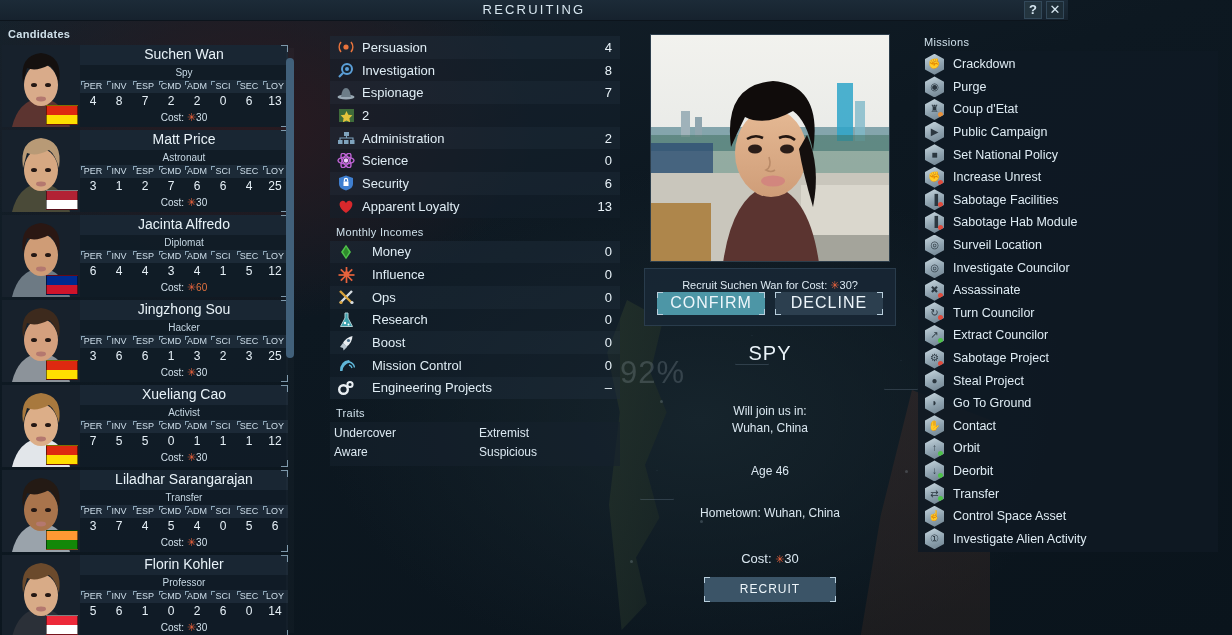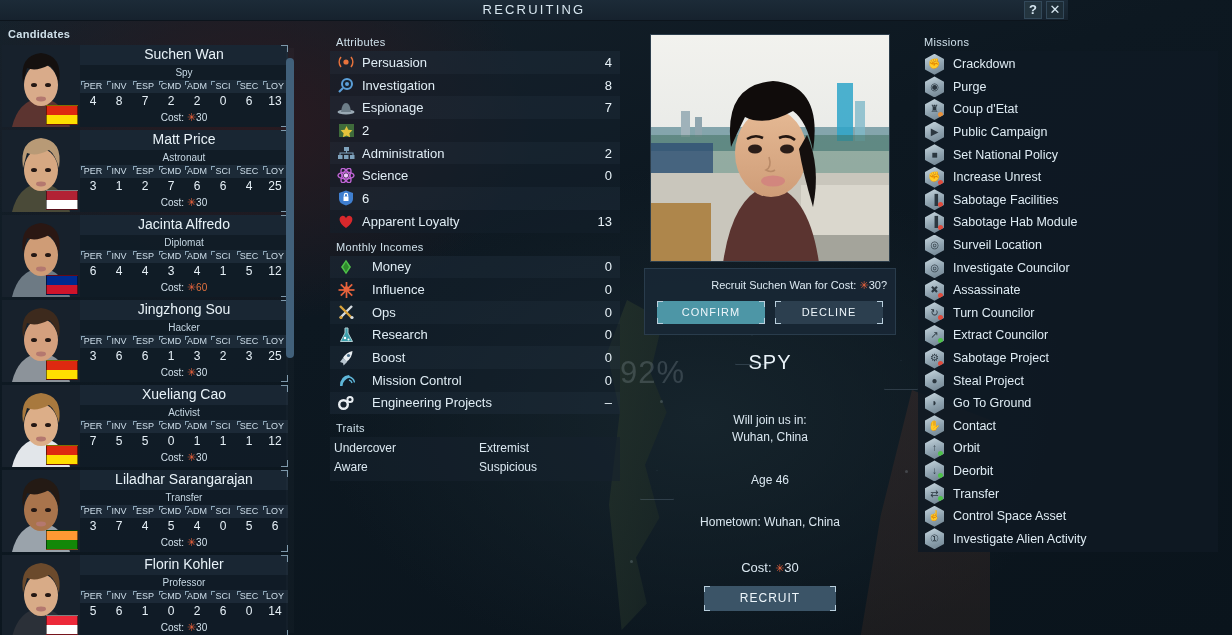--- a/index.html
+++ b/index.html
@@ -165,25 +165,25 @@
   .big-portrait {
     position: relative; width: 240px; height: 228px; margin: 6px auto 0;
     overflow: hidden; border: 1px solid rgba(90,115,135,.4);
   }
   .confirm-box {
     position: relative; width: 252px; margin: 6px auto 0;
     background: rgba(24,38,52,.97);
     border: 1px solid rgba(70,95,115,.4);
     padding: 10px 8px 10px;
   }
-  .confirm-text { text-align: right; font-size: 11px; color: #dce9f2; margin-bottom: 9px; }
+  .confirm-text { text-align: center; font-size: 11px; color: #dce9f2; }
   .confirm-btns { display: flex; gap: 10px; justify-content: center; }
   .btn {
     position: relative; width: 108px; height: 23px; line-height: 22px;
-    text-align: center; font-size: 11px; letter-spacing: 1px; cursor: pointer;
+    text-align: center; font-size: 16px; letter-spacing: 1px; cursor: pointer;
     color: #eef6fb;
   }
   .btn.primary { background: #4d96a6; }
   .btn.secondary { background: #2c3f4f; }
   .btn .brk { position: absolute; width: 6px; height: 6px; }
   .btn .brk.tl { left:0; top:0; border-left:1px solid #b9cfdd; border-top:1px solid #b9cfdd; }
   .btn .brk.tr { right:0; top:0; border-right:1px solid #b9cfdd; border-top:1px solid #b9cfdd; }
   .btn .brk.bl { left:0; bottom:0; border-left:1px solid #b9cfdd; border-bottom:1px solid #b9cfdd; }
   .btn .brk.br { right:0; bottom:0; border-right:1px solid #b9cfdd; border-bottom:1px solid #b9cfdd; }
 
@@ -560,21 +560,20 @@
        </div>
      </div>
         </div>
       </div>
     <div class="scrollbar">
       <div class="thumb"></div>
     </div>
   </div>
 
   <div id="mid">
-    <div class="section-label">Attributes</div>
     <div class="attr-list" id="attr-list">
         <div class="row">
           <span class="ico">
             <svg width="18" height="14">
               <circle cx="9" cy="7" r="2.6" fill="#e8733c"></circle>
               <path d="M4 2 A8 8 0 0 0 4 12" stroke="#e8733c" stroke-width="1.6" fill="none"></path>
               <path d="M14 2 A8 8 0 0 1 14 12" stroke="#e8733c" stroke-width="1.6" fill="none"></path>
             </svg>
           </span>
                  <span class="lbl">Persuasion</span>
@@ -636,20 +635,21 @@
                  <span class="val">0</span>
         </div>
         <div class="row">
           <span class="ico">
             <svg width="16" height="16">
               <path d="M8 0.5 L15 3 v6 q0 4.5 -7 6.5 Q1 13.5 1 9 V3 z" fill="#3f7fd0"></path>
               <rect x="5.5" y="6.5" width="5" height="4.5" fill="#fff"></rect>
               <path d="M6.4 6.5 v-1.6 a1.6 1.6 0 0 1 3.2 0 v1.6" stroke="#fff" stroke-width="1.2" fill="none"></path>
             </svg>
           </span>
+                 <span class="lbl">Security</span>
                  <span class="val">6</span>
         </div>
         <div class="row">
           <span class="ico">
             <svg width="18" height="15">
               <path d="M9 14 C1 8.5 1.5 3 5 2 C7 1.4 8.4 3 9 4.3 C9.6 3 11 1.4 13 2 C16.5 3 17 8.5 9 14z" fill="#d8282c"></path>
             </svg>
           </span>
                  <span class="lbl">Apparent Loyalty</span>
                  <span class="val">13</span>

